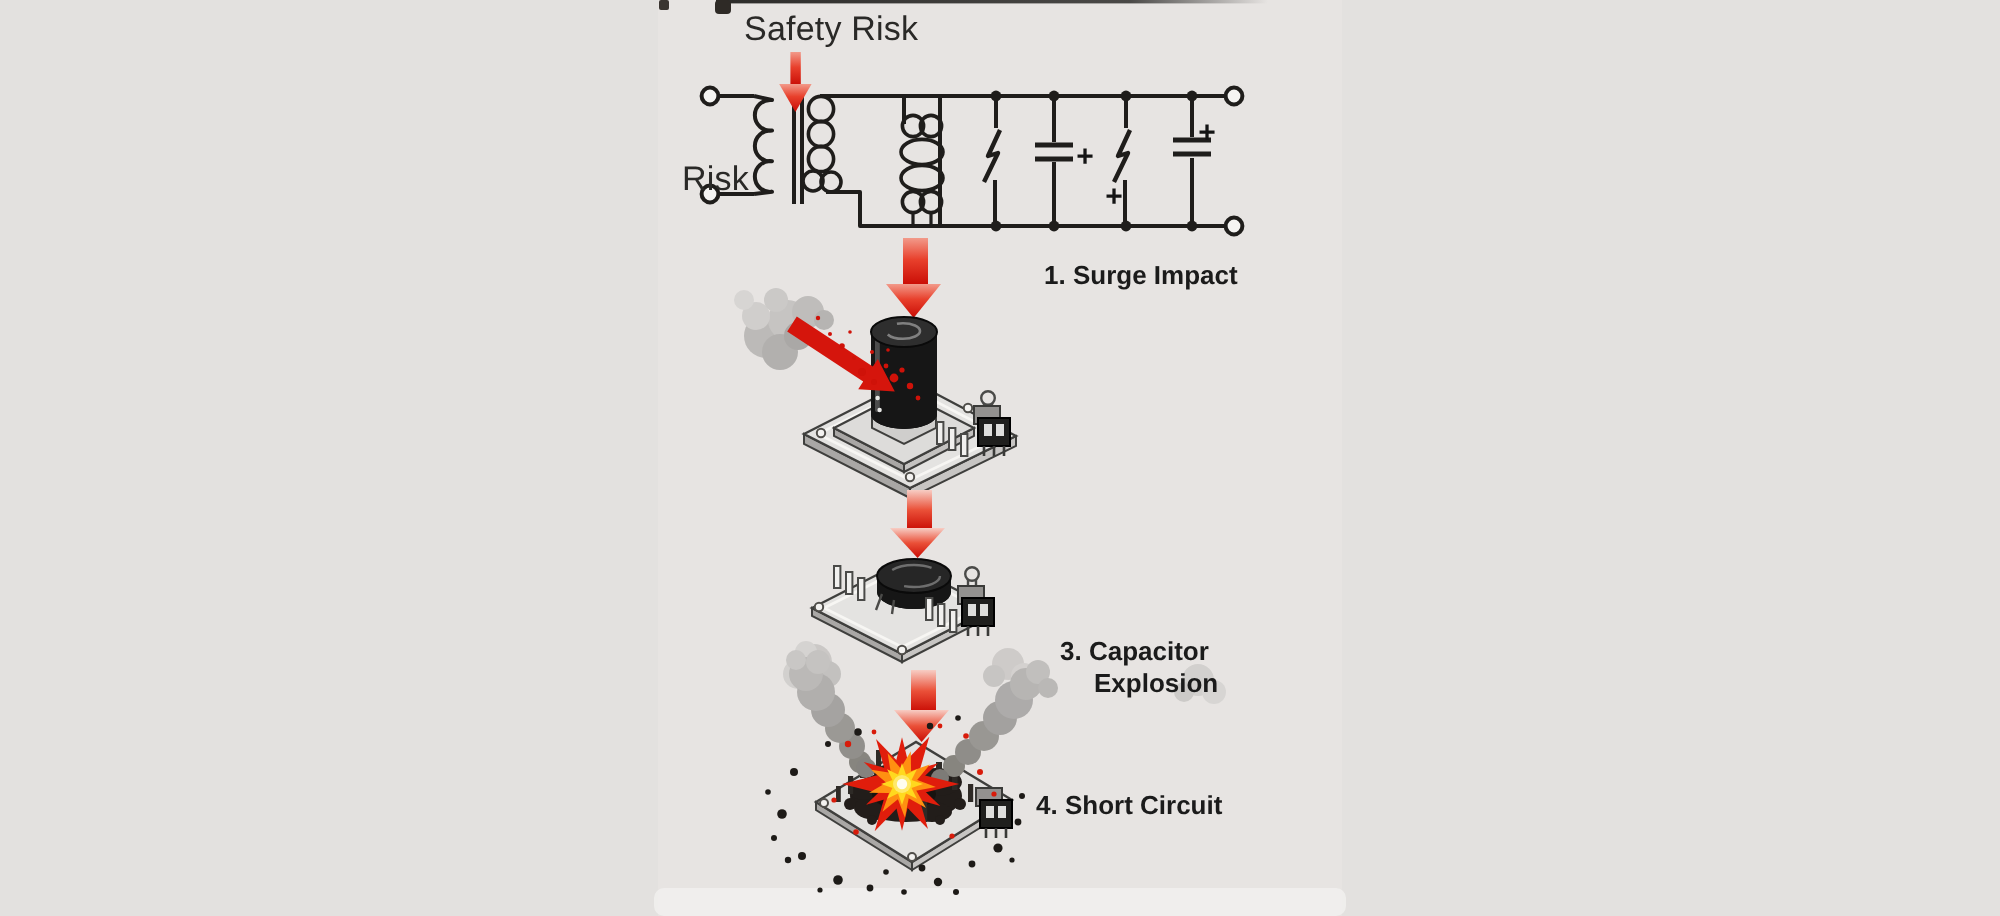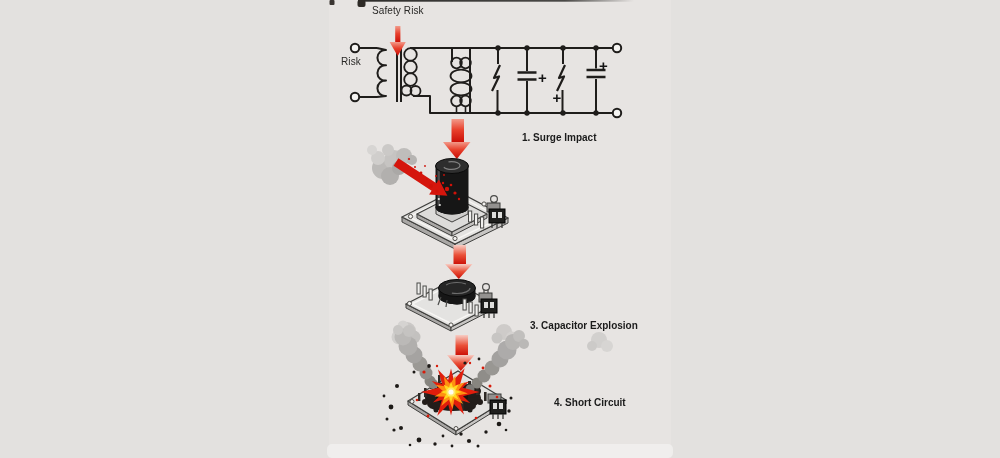--- a/index.html
+++ b/index.html
@@ -2,30 +2,30 @@
 <html><head>
 <meta charset="utf-8">
 <style>
   html,body{margin:0;padding:0;background:#d9d7d5;}
   .stage{
     position:relative;width:1000px;height:458px;overflow:hidden;
     background:#e3e1df;
     font-family:"Liberation Sans",sans-serif;
   }
   .scene{position:absolute;left:0;top:0;}
-  .lbl{position:absolute;color:#2a2927;font-size:10px;font-weight:400;letter-spacing:.1px;}
+  .lbl{position:absolute;color:#2a2927;font-size:17px;font-weight:400;letter-spacing:.1px;}
   .step-label{
-    position:absolute;color:#1b1b1b;font-weight:700;font-size:10px;line-height:15.5px;
+    position:absolute;color:#1b1b1b;font-weight:700;font-size:13px;line-height:15.5px;
   }
   #step1{left:522px;top:130px;white-space:nowrap;}
   #step2{left:524px;top:197px;width:118px;padding-left:17px;text-indent:-17px;}
   #step3{left:530px;top:286px;width:95px;padding-left:17px;text-indent:-17px;margin-top:32px;}
-  #step4{left:518px;top:395px;white-space:nowrap;margin-left:36px;}
+  #step4{left:518px;top:395px;white-space:nowrap;}
   #safety-risk{left:372px;top:5px;}
-  #risk{left:341px;top:56px;}
+  #risk{left:341px;top:80px;}
 </style>
 </head>
 <body>
 
 <div class="stage">
 
 <svg class="scene" width="1000" height="458" viewBox="0 0 1000 458">
   <defs>
     <linearGradient id="redArrow" x1="0" y1="0" x2="0" y2="1">
       <stop offset="0" stop-color="#f29a8a"></stop>

